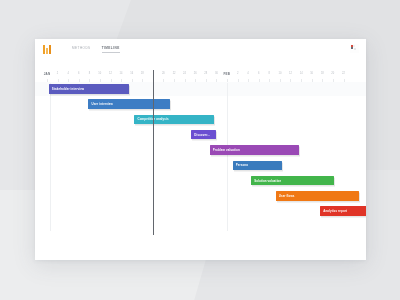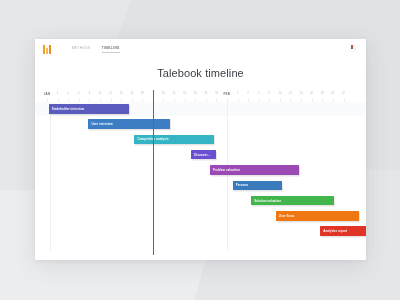--- a/index.html
+++ b/index.html
@@ -262,21 +262,20 @@
         <div class="nav-item active">TIMELINE</div>
       </nav>
     <div class="avatar">
       <span class="px p1"></span>
       <span class="px p2"></span>
       <span class="px p3"></span>
       <span class="px p4"></span>
     </div>
   </div>
 
-  <h1 class="page-title">Talebook timeline</h1>
 
   <div class="ruler">
     <div class="ruler-inner" id="ruler-root">
         <div class="tick month" style="left: 0%;">JAN</div>
         <div class="tick-mark" style="left: 0%;"></div>
         <div class="tick" style="left: 3.45%;">2</div>
         <div class="tick-mark" style="left: 3.45%;"></div>
         <div class="tick" style="left: 6.9%;">4</div>
         <div class="tick-mark" style="left: 6.9%;"></div>
         <div class="tick" style="left: 10.3%;">6</div>

